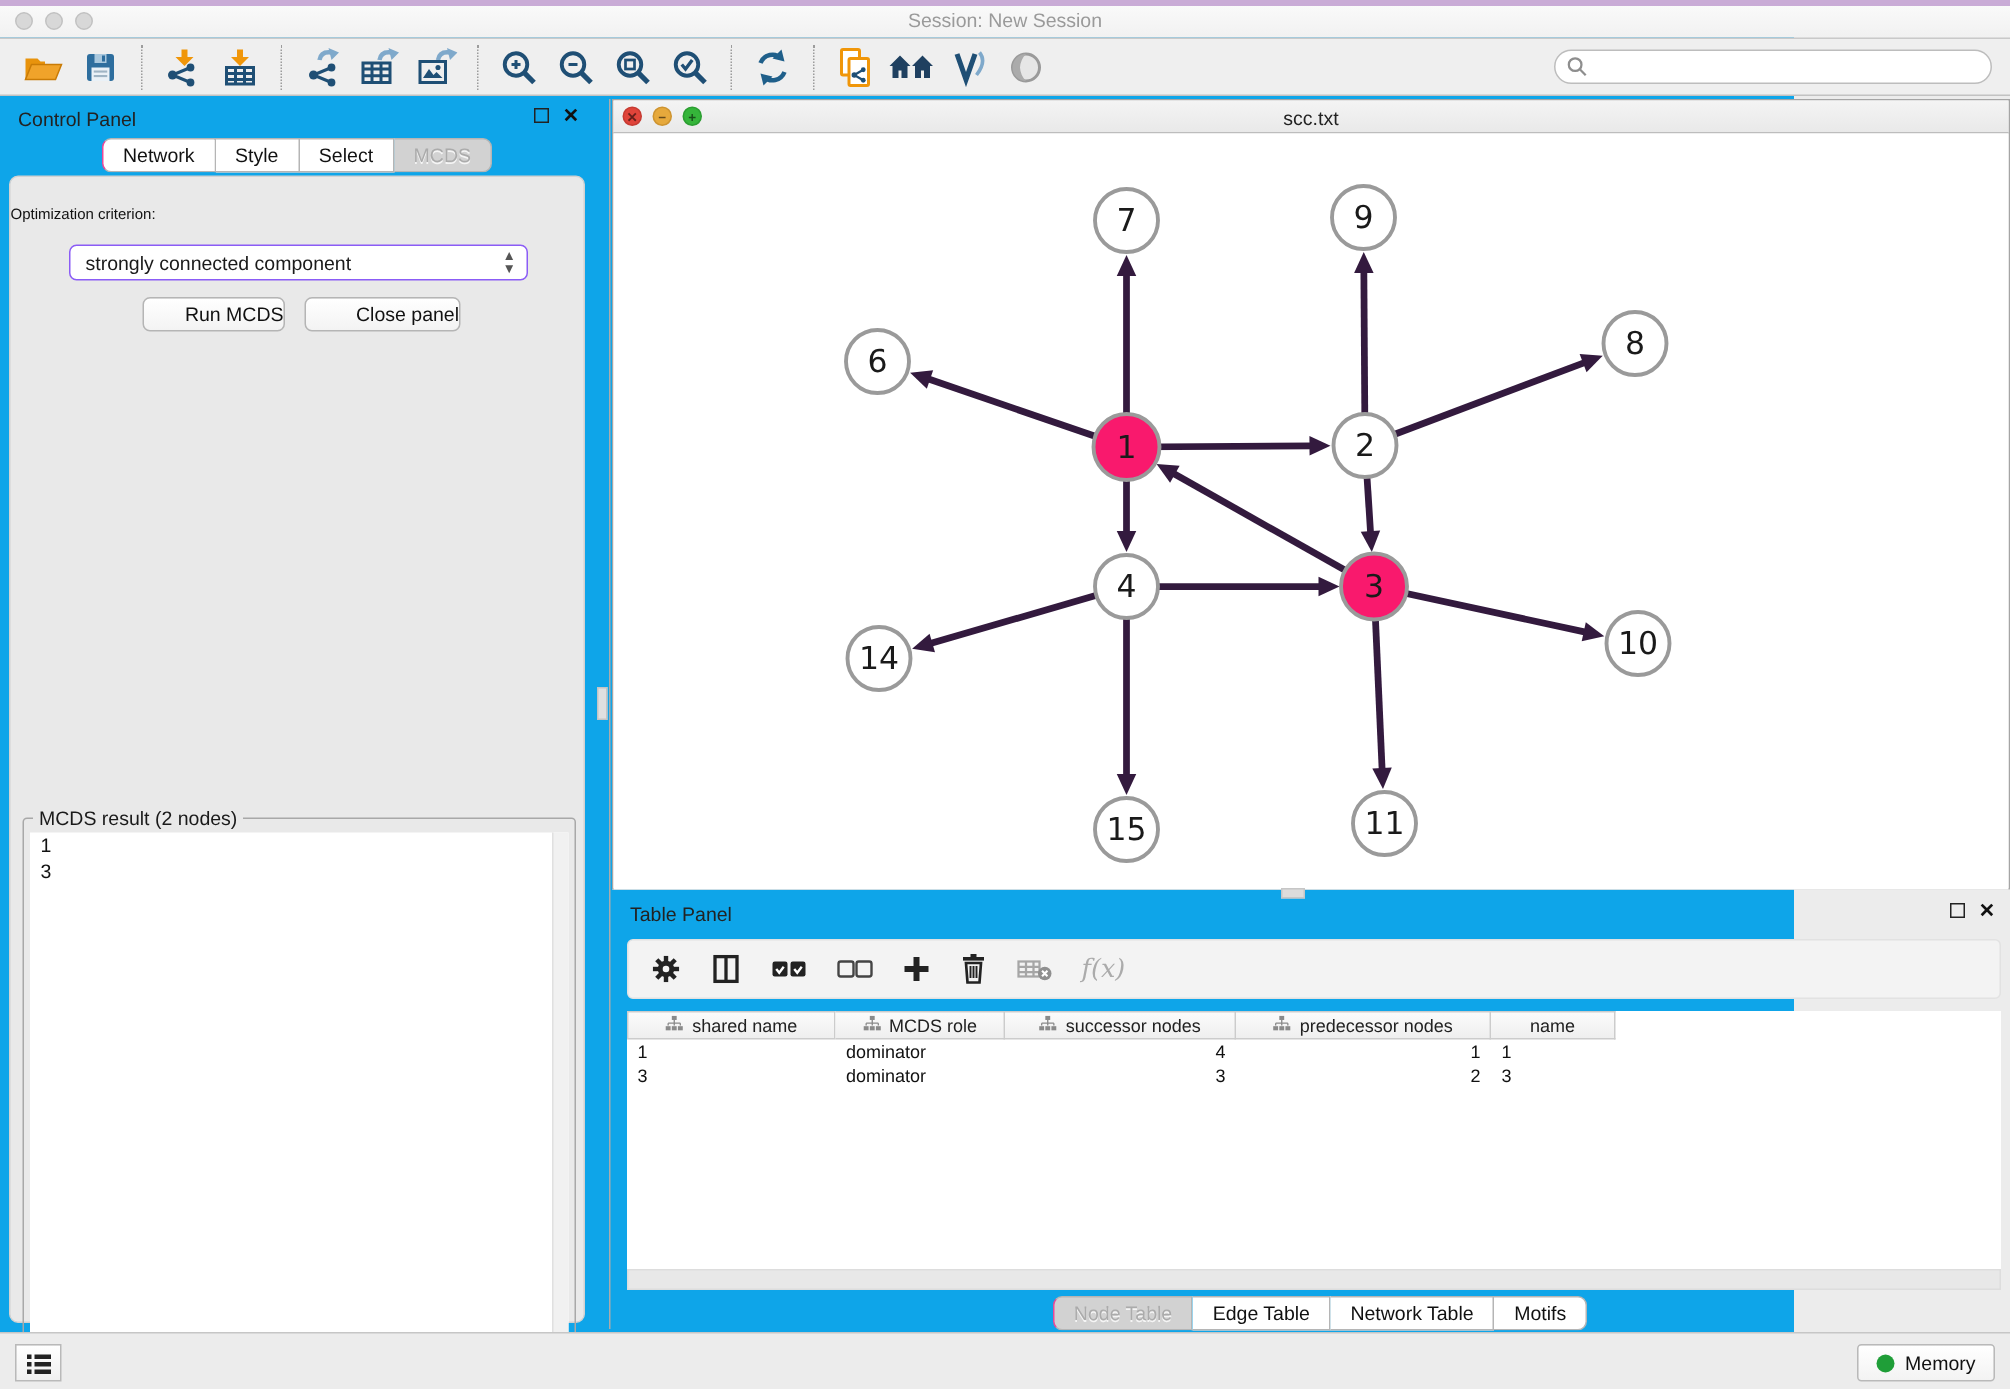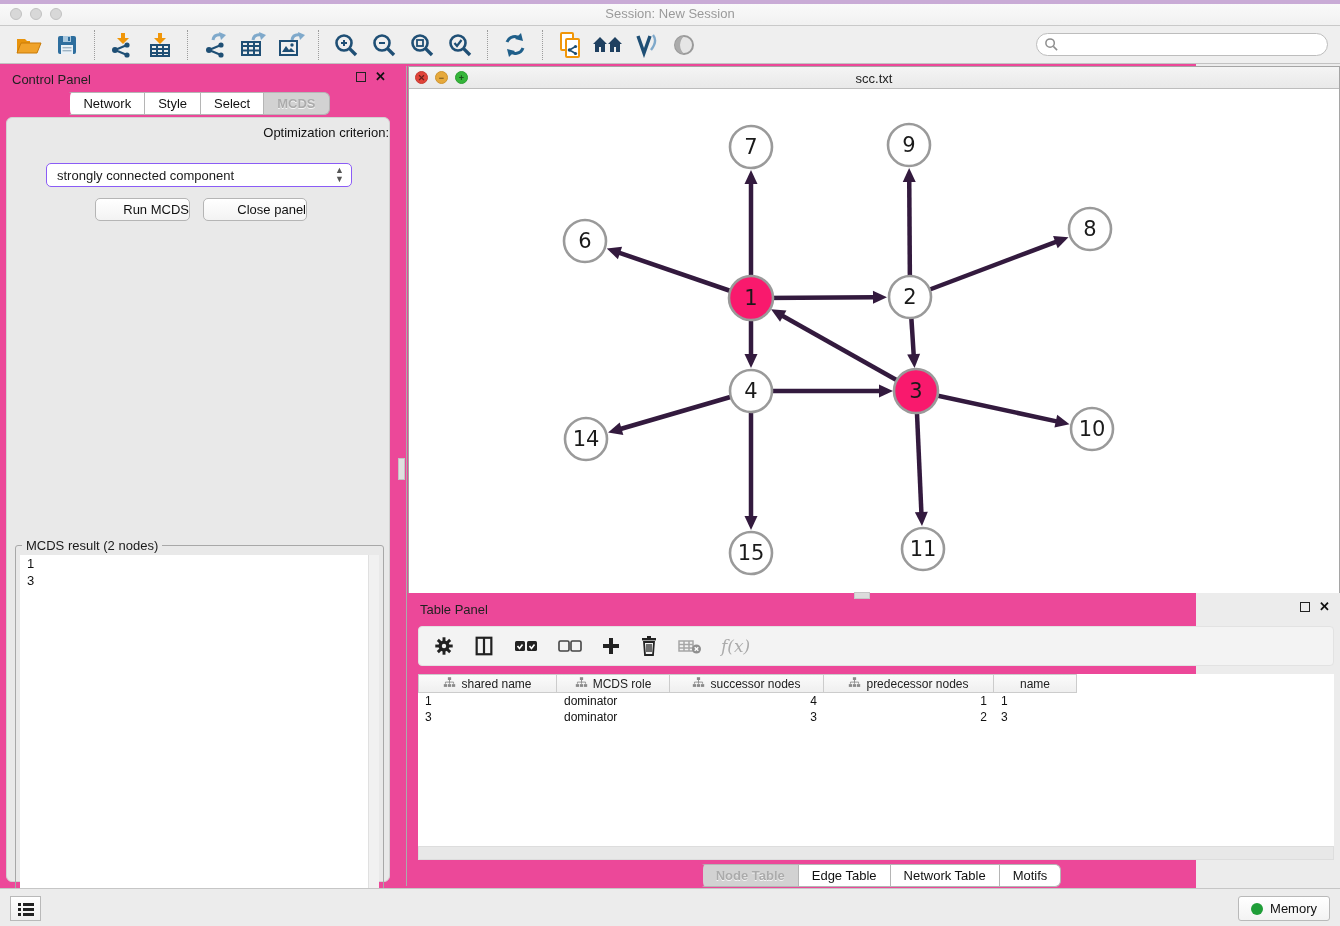--- a/index.html
+++ b/index.html
@@ -1,18 +1,18 @@
 <!DOCTYPE html>
 <html><head>
 <meta charset="utf-8">
 <style>
   * { margin:0; padding:0; box-sizing:border-box; }
   html,body { width:1340px; height:926px; overflow:hidden; }
   body { font-family:"Liberation Sans", sans-serif; background:#ECECEC; color:#1a1a1a; }
-  .app { position:relative; width:1196px; height:926px; background:#ec4899; }
+  .app { position:relative; width:1196px; height:926px; background:#0ea5e9; }
 
   
   .titlebar { position:absolute; left:0; top:0; width:1340px; height:26px;
     background:linear-gradient(#FBFBFB,#F1F1F1); border-bottom:1px solid #C9C9C9; }
   .titlebar .accent { position:absolute; left:0; top:0; width:100%; height:4px; background:#C9ABD6; }
   .traffic { position:absolute; top:8px; width:12px; height:12px; border-radius:50%;
     background:#D8D8D8; border:1px solid #C2C2C2; }
   .win-title { position:absolute; top:6px; left:0; width:100%; text-align:center;
     font-size:13px; color:#9A9A9A; }
 
@@ -28,27 +28,27 @@
   .control-panel { position:absolute; left:0; top:66px; width:396px; height:820px; }
   .panel-title { font-size:13px; color:#222; }
   .panel-header { position:relative; height:26px; display:flex; align-items:center; padding-left:12px; }
   .panel-hbtns { position:absolute; right:10px; top:6px; display:flex; gap:9px; align-items:center; }
   .float-glyph { width:10px; height:10px; border:1.5px solid #222; display:inline-block; }
   .close-glyph { font-size:13px; font-weight:bold; color:#111; line-height:10px; }
 
   .seg-tabs { display:flex; justify-content:center; position:relative; z-index:2; }
   .seg { background:#fff; border:1px solid #B5B5B5; border-left:none; padding:3px 13px;
     font-size:13px; color:#111; }
-  .seg:first-child { border-left:4px solid #ec4899; border-radius:6px 0 0 6px; }
+  .seg:first-child { border-left:1px solid #ec4899; border-radius:6px 0 0 6px; }
   .seg:last-child { border-radius:0 6px 6px 0; }
-  .seg.active { background:#D2D2D2; color:#ABABAB; text-shadow:0 1px 0 #F5F5F5;font-weight:bold; }
+  .seg.active { background:#D2D2D2; color:#ABABAB; text-shadow:0 1px 0 #F5F5F5; }
 
   .cp-content { position:absolute; left:6px; top:51px; width:384px; height:765px;
     background:#E9E9E9; border:1px solid #D2D2D2; border-radius:6px; }
-  .opt-label { text-align:right; margin-top:7px; font-size:13px; color:#111; }
+  .opt-label { text-align:left; margin-top:20px; font-size:10px; color:#111; }
   .dropdown { position:absolute; left:39px; top:45px; width:306px; height:24px; background:#fff;
     border:1px solid #8b5cf6; border-radius:5px; display:flex; align-items:center;
     padding-left:10px; font-size:13px; }
   .dd-stepper { position:absolute; right:7px; top:2px; font-size:9px; color:#555; line-height:9px; text-align:center; }
   .btn { background:linear-gradient(#FFFFFF,#F3F3F3); border:1px solid #B5B5B5; border-radius:5px;
     font-size:13px; padding:3px 0; text-align:right; color:#111; }
   .run-btn { position:absolute; left:88px; top:80px; width:95px; }
   .closep-btn { position:absolute; left:196px; top:80px; width:104px; }
 
   .groupbox { position:absolute; left:8px; top:427px; width:369px; height:382px;

